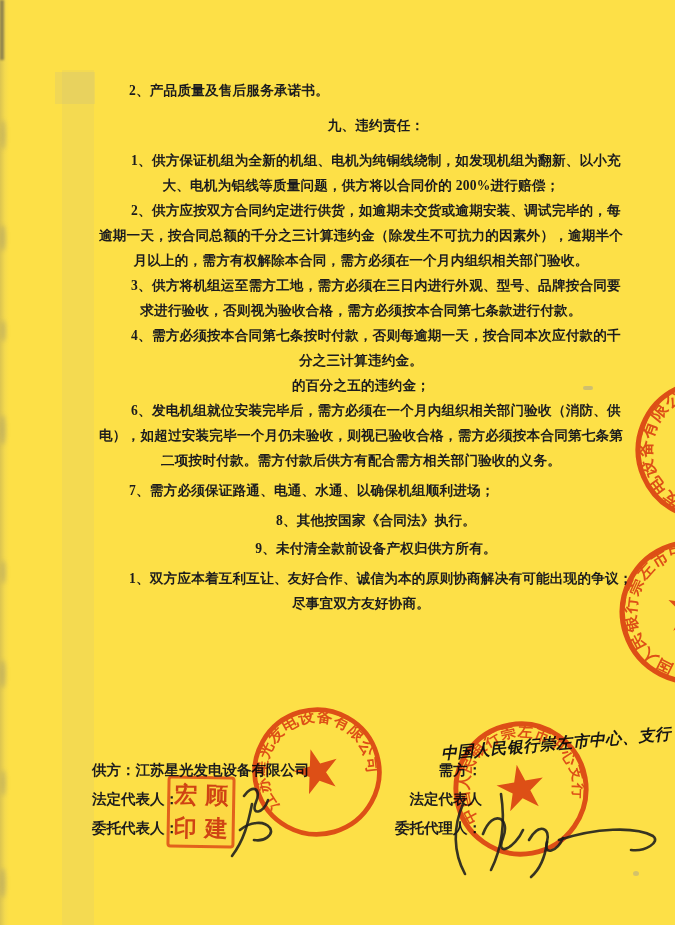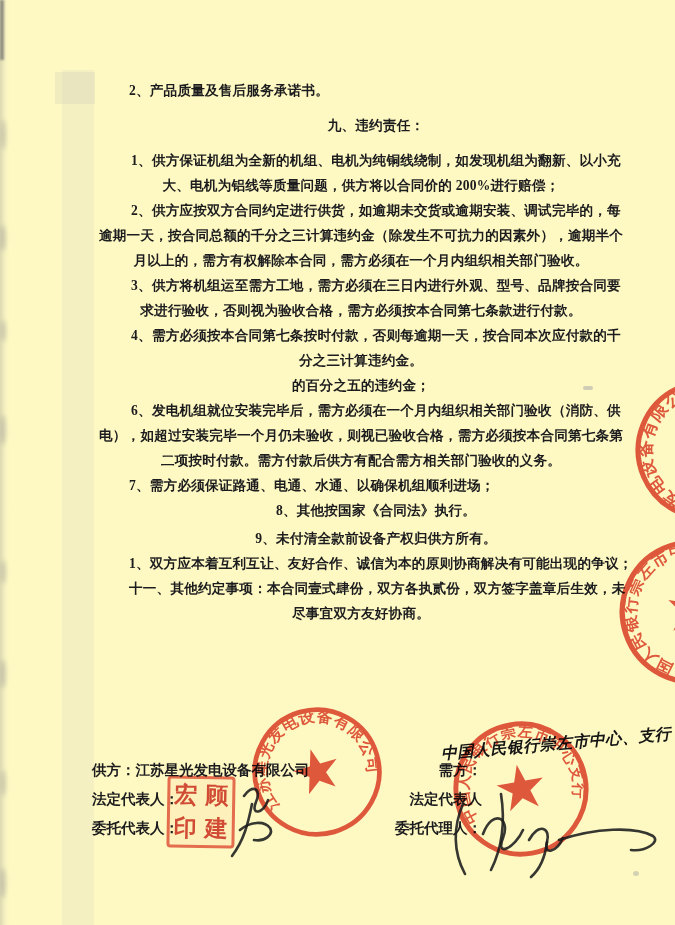--- a/index.html
+++ b/index.html
@@ -1,27 +1,27 @@
 <!DOCTYPE html>
 <html><head>
 <meta charset="utf-8">
 <style>
   html,body{margin:0;padding:0;background:#e8e8e8;}
   .page{
     position:relative;width:675px;height:925px;margin:0 auto;
-    background:#fef9c3;overflow:hidden;
+    background:#fde047;overflow:hidden;
     font-family:"Liberation Serif","DejaVu Serif",serif;
     color:#1c1c1e;
   }
   
   .doc{position:absolute;left:99px;top:78px;width:524px;font-size:13.6px;}
   .ln{height:25px;line-height:25px;white-space:nowrap;font-weight:600;letter-spacing:.2px;}
   .ln.b{font-weight:700;text-align:center;}
   .indent{padding-left:30px;}
-  .g10{margin-top:10px;} .g5{} .g3{margin-top:3px;}
+  .g10{margin-top:10px;} .g5{margin-top:5px;} .g3{margin-top:3px;}
   
   .sig-left{position:absolute;left:92px;top:756px;}
   .sig-right{position:absolute;left:395px;top:756px;text-align:right;}
   .sig-row{height:29px;line-height:29px;font-size:14.5px;font-weight:600;white-space:nowrap;}
   .hand{
     position:absolute;left:441px;top:744px;width:240px;
     font-size:16px;font-weight:700;font-style:italic;letter-spacing:.5px;
     color:#151515;transform:rotate(-5deg);transform-origin:left center;white-space:nowrap;
   }
   
@@ -81,21 +81,20 @@
     <div class="ln indent b">4、需方必须按本合同第七条按时付款，否则每逾期一天，按合同本次应付款的千</div>
     <div class="ln b">分之三计算违约金。</div>
     <div class="ln b">的百分之五的违约金；</div>
     <div class="ln indent b">6、发电机组就位安装完毕后，需方必须在一个月内组织相关部门验收（消防、供</div>
     <div class="ln b">电），如超过安装完毕一个月仍未验收，则视已验收合格，需方必须按本合同第七条第</div>
     <div class="ln b">二项按时付款。需方付款后供方有配合需方相关部门验收的义务。</div>
     <div class="ln indent g5">7、需方必须保证路通、电通、水通、以确保机组顺利进场；</div>
     <div class="ln indent b g5">8、其他按国家《合同法》执行。</div>
     <div class="ln indent b g3">9、未付清全款前设备产权归供方所有。</div>
     <div class="ln indent b g5">1、双方应本着互利互让、友好合作、诚信为本的原则协商解决有可能出现的争议；</div>
-    <div class="ln indent b g5">十一、其他约定事项：本合同壹式肆份，双方各执贰份，双方签字盖章后生效，未</div>
     <div class="ln b">尽事宜双方友好协商。</div>
   </div>
 
   <div class="sig-left">
     <div class="sig-row">供方：江苏星光发电设备有限公司</div>
     <div class="sig-row">法定代表人：</div>
     <div class="sig-row">委托代表人：</div>
   </div>
 
   <div class="sig-right">

